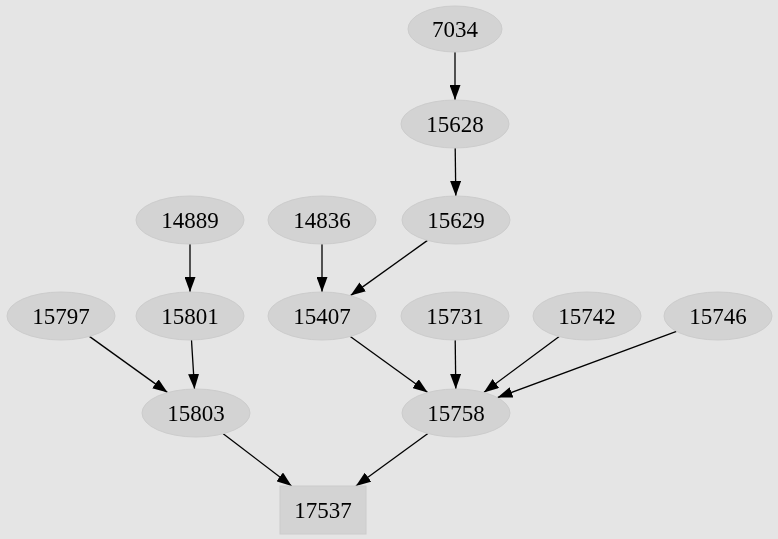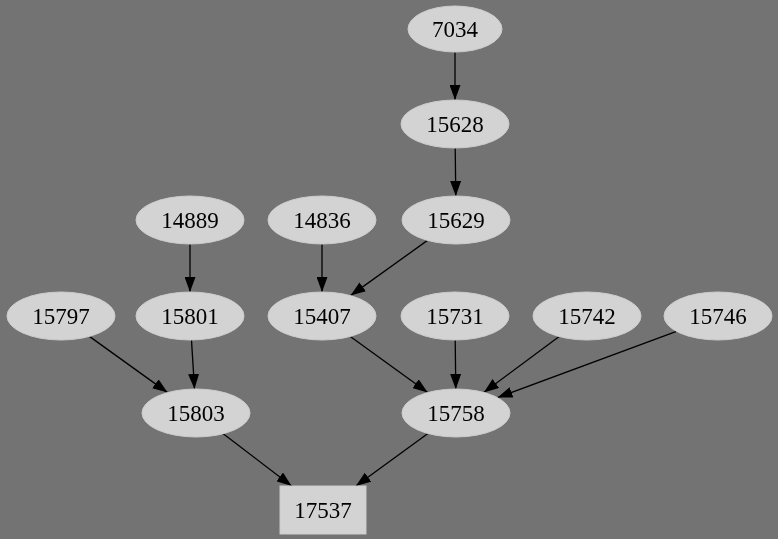--- a/index.html
+++ b/index.html
@@ -4,21 +4,21 @@
 <style>
   html, body {
     margin: 0;
     padding: 0;
     background: #ffffff;
   }
   .graph-wrap {
     position: relative;
     width: 778px;
     height: 539px;
-    background: #737373;
+    background: #e5e5e5;
     overflow: hidden;
   }
   svg {
     display: block;
   }
   .node-label {
     font-family: "Liberation Serif", "DejaVu Serif", serif;
     font-size: 23px;
   }
   .edge-line {

